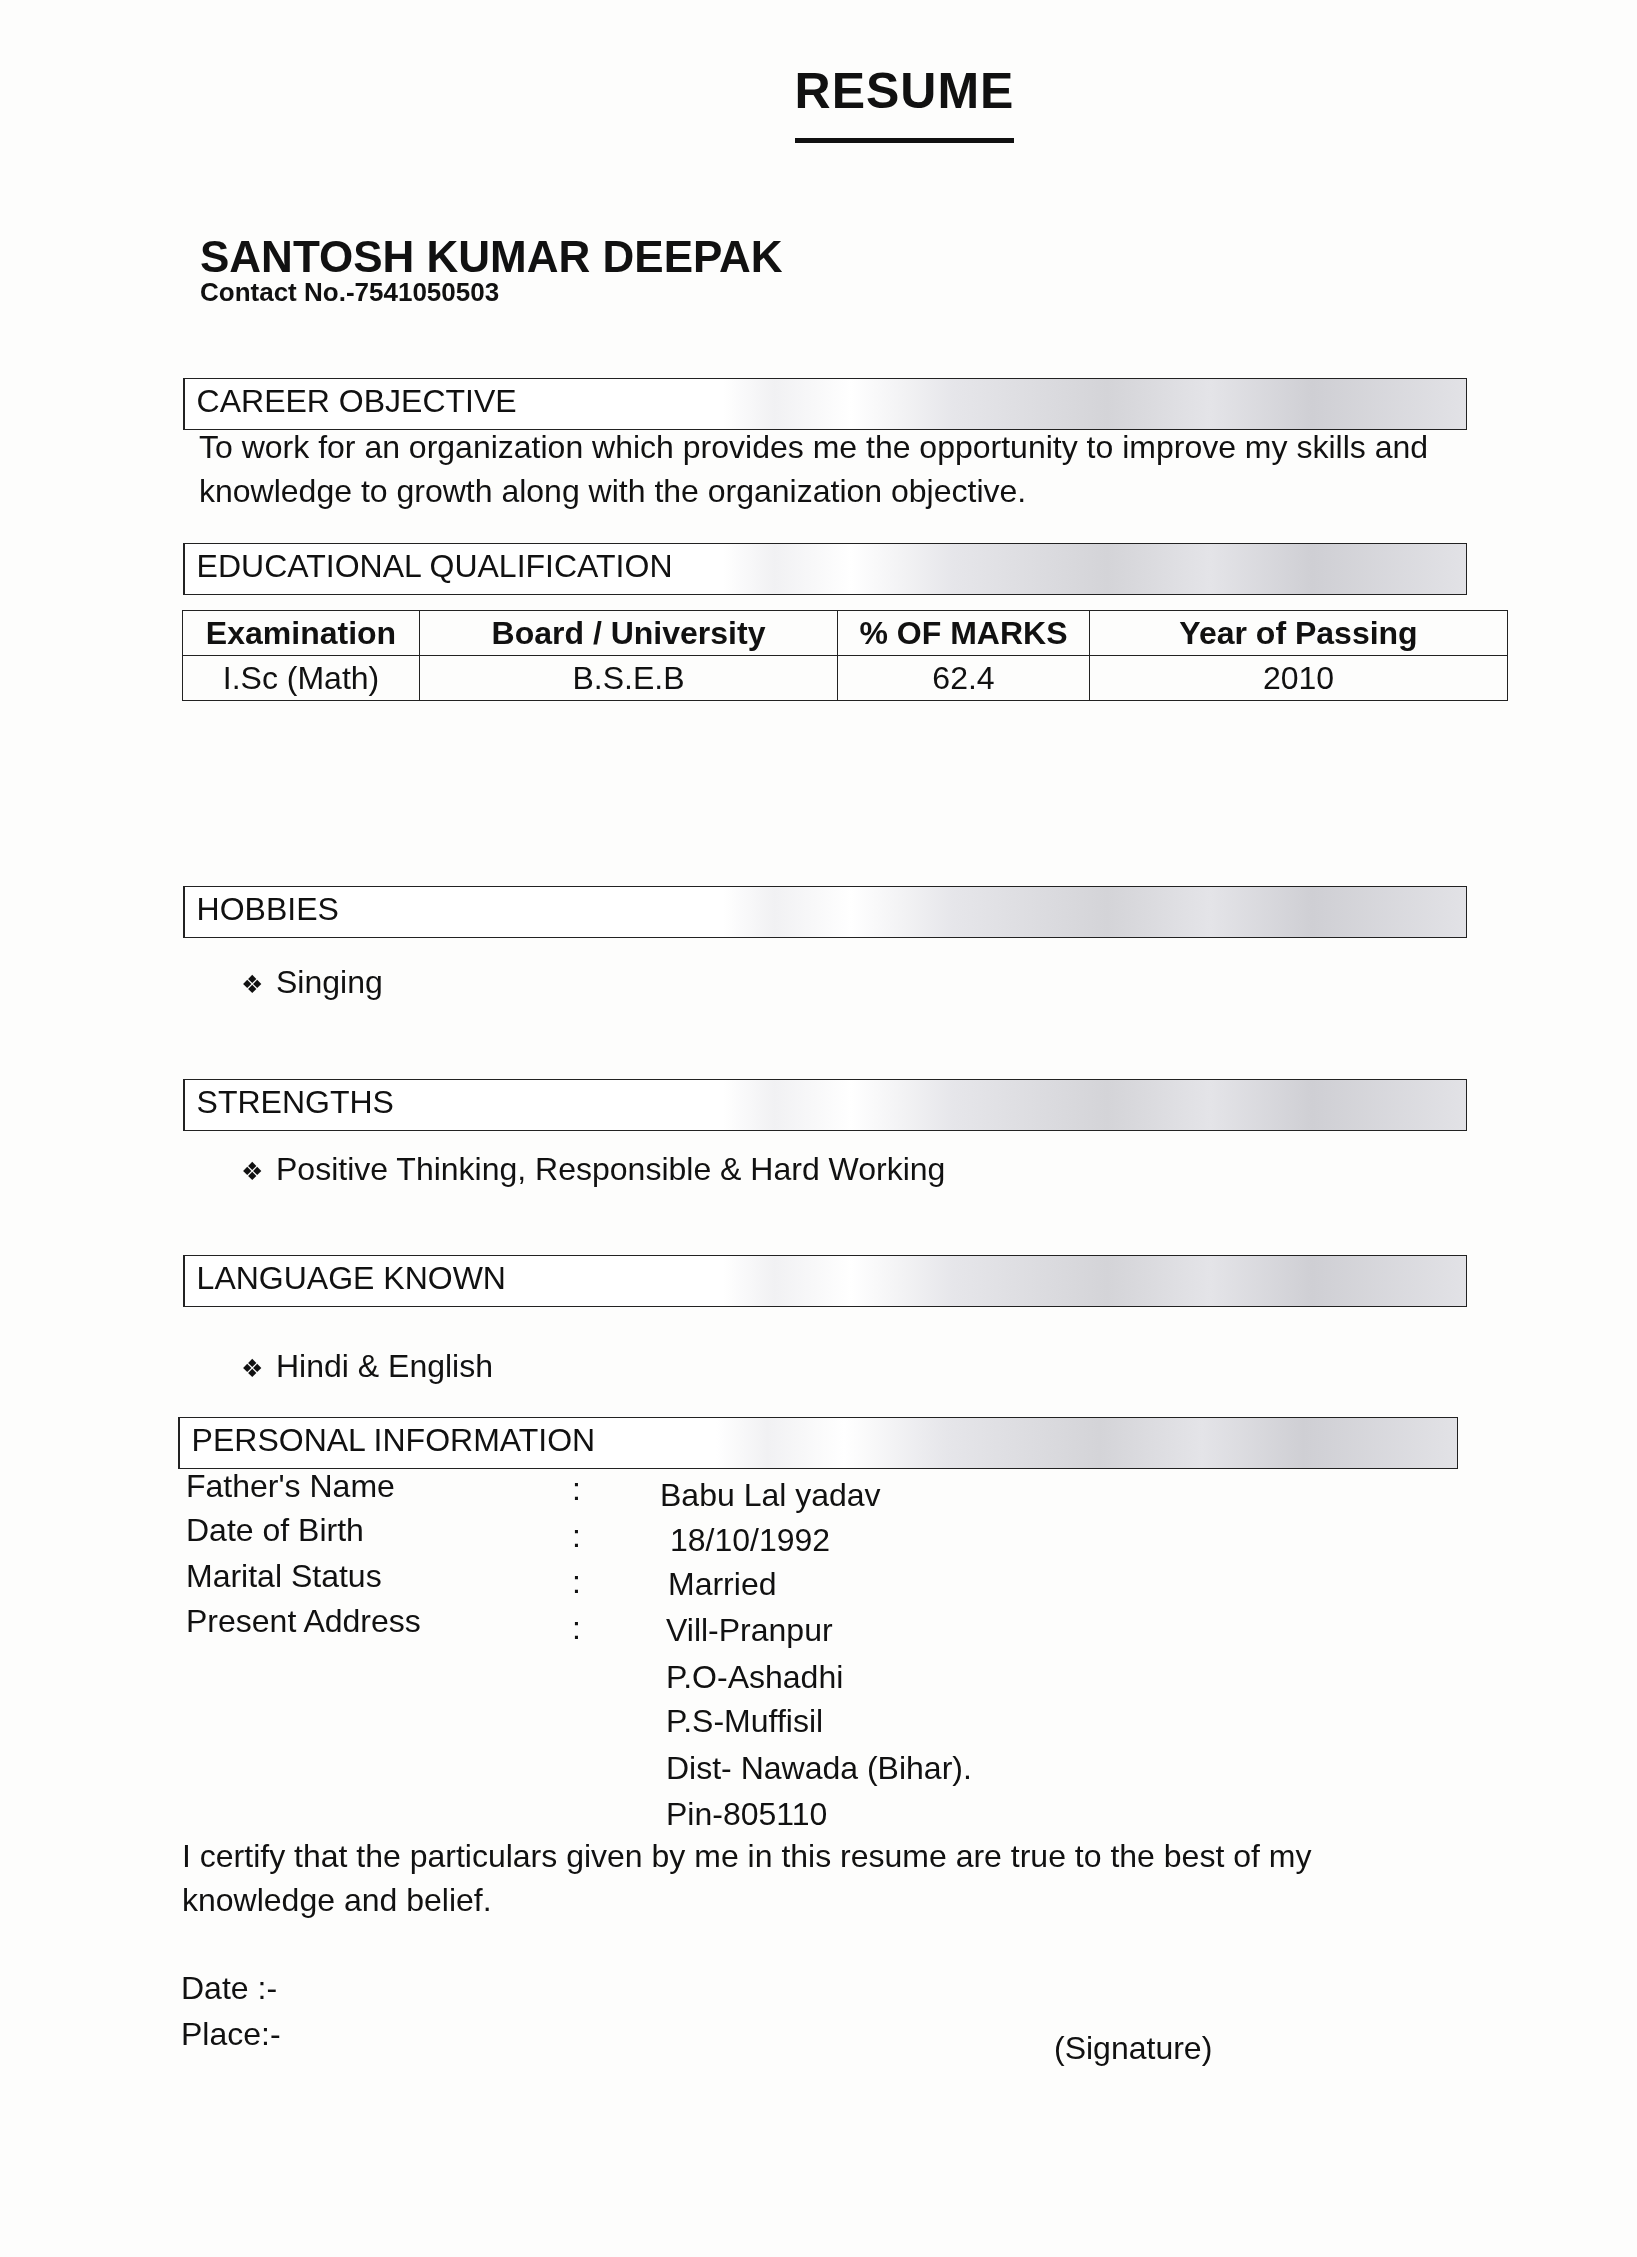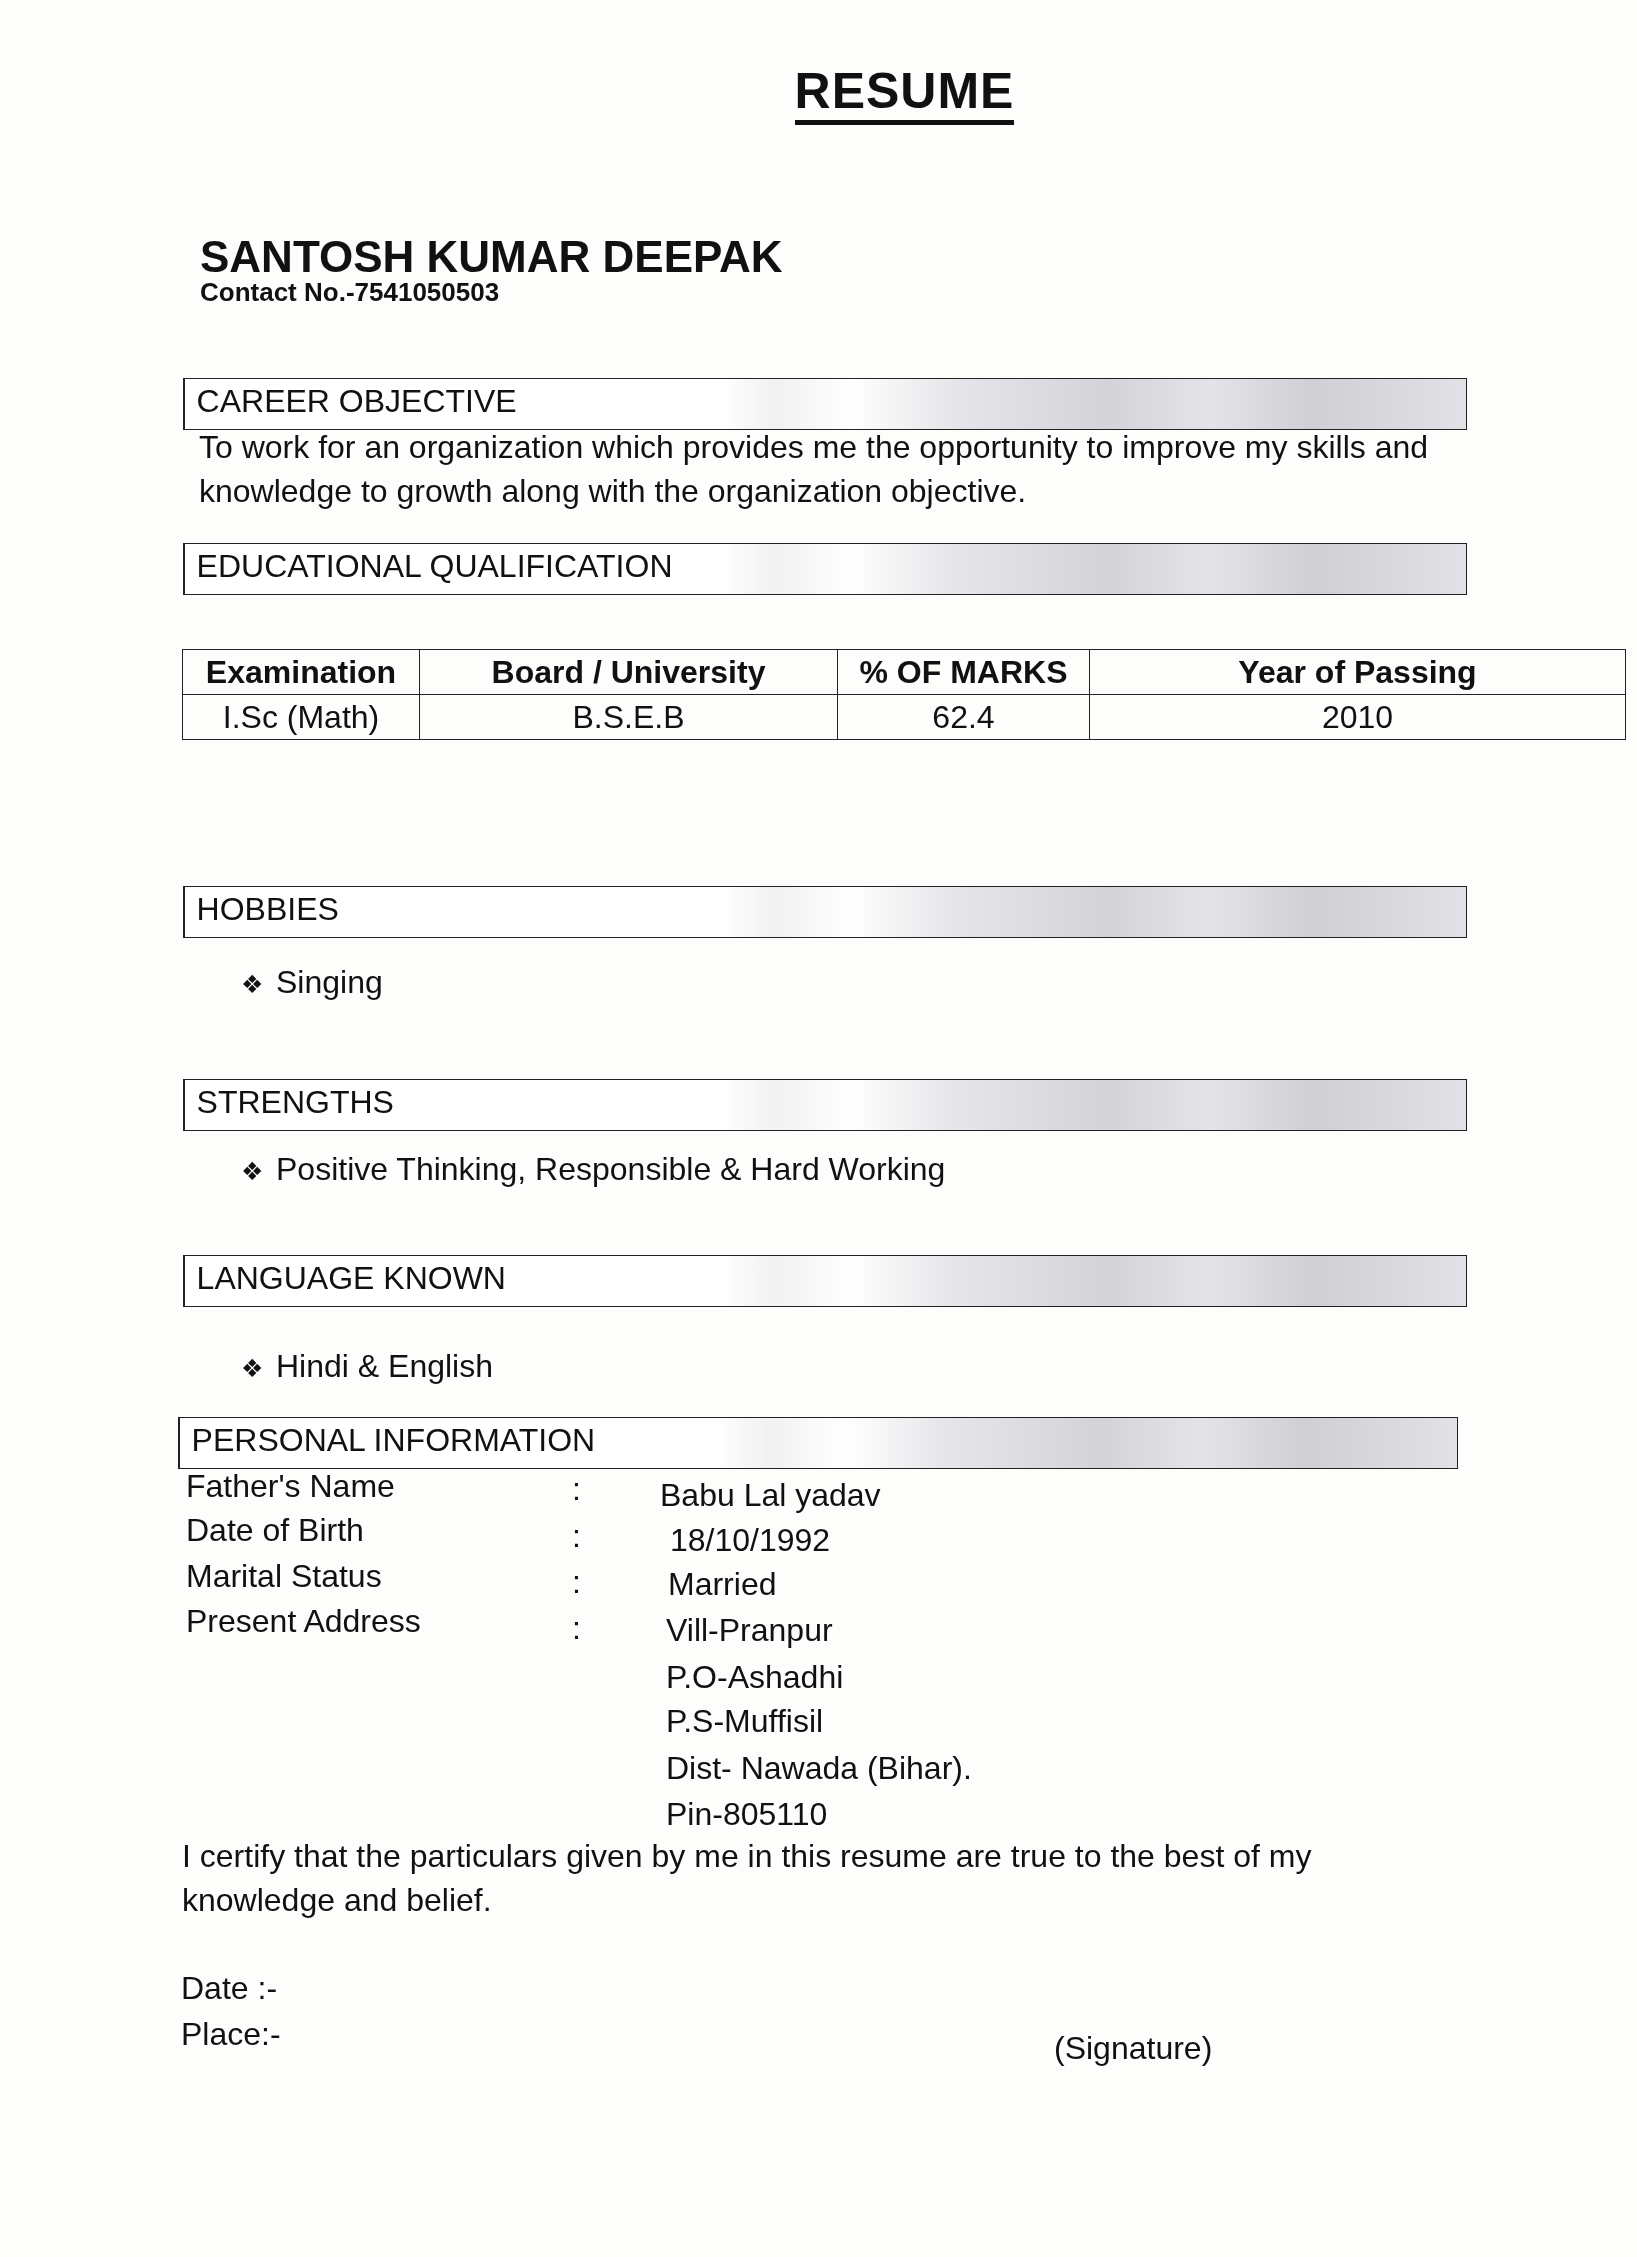--- a/index.html
+++ b/index.html
@@ -1,29 +1,29 @@
 <!DOCTYPE html>
 <html><head>
 <meta charset="utf-8">
 <style>
   html, body { margin: 0; padding: 0; }
   body { width: 1638px; height: 2257px; background: #fdfdfc; position: relative; overflow: hidden;
          font-family: "Liberation Sans", "DejaVu Sans", sans-serif; color: #111; }
   .abs { position: absolute; }
   .title { left: 0; width: 1809px; top: 62px; text-align: center; font-size: 50px; font-weight: bold;
            letter-spacing: 1px; }
-  .title span { border-bottom: 5.8px solid #111; padding-bottom: 1px; }
+  .title span { border-bottom: 5.8px solid #111; padding-bottom: 19px; }
   .name { left: 200px; top: 232px; font-size: 44px; font-weight: bold; }
   .contact { left: 200px; top: 277px; font-size: 26px; font-weight: bold; }
   .sec-bar { position: absolute; left: 183px; width: 1284px; height: 52px; border: 1.9px solid #222;
              border-left-width: 2.9px; box-sizing: border-box;
              background: linear-gradient(90deg, #fff 0%, #fff 42%, #f1f1f3 46%, #fff 52%, #e6e6ea 60%, #d4d4d8 72%, #e4e4e8 80%, #cfcfd4 88%, #e2e2e6 100%); }
   .sec-bar .label { position: absolute; left: 11.6px; top: 3.9px; font-size: 32px; }
   .para { position: absolute; left: 199px; width: 1265px; font-size: 32px; line-height: 44px; }
-  table.edu { position: absolute; left: 182px; top: 610px; width: 1444px; border-collapse: collapse; font-size: 32px; margin-top: 39px; }
+  table.edu { position: absolute; left: 182px; top: 610px; width: 1326px; border-collapse: collapse; font-size: 32px; }
   table.edu td, table.edu th { border: 1.9px solid #222; text-align: center; height: 44px; padding: 0; }
   table.edu th { font-weight: bold; }
   .bullet { position: absolute; left: 241px; font-size: 32px; }
   .bullet .glyph { display: inline-block; width: 35px; font-size: 25px; }
   .pi-row { position: absolute; left: 186px; font-size: 32px; }
   .pi-colon { position: absolute; left: 572px; font-size: 32px; }
   .pi-val { position: absolute; left: 660px; font-size: 32px; }
 </style>
 </head>
 <body>

